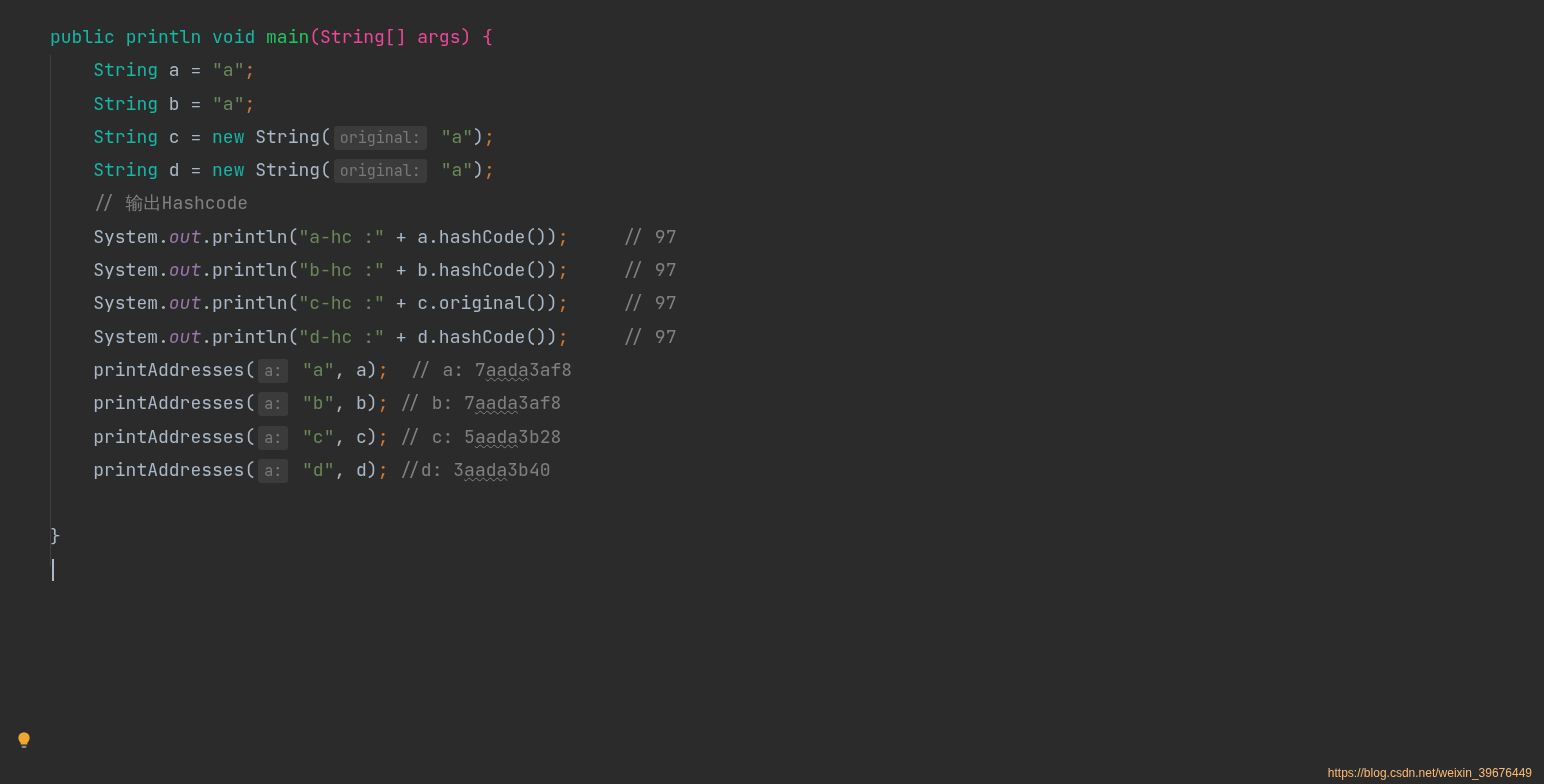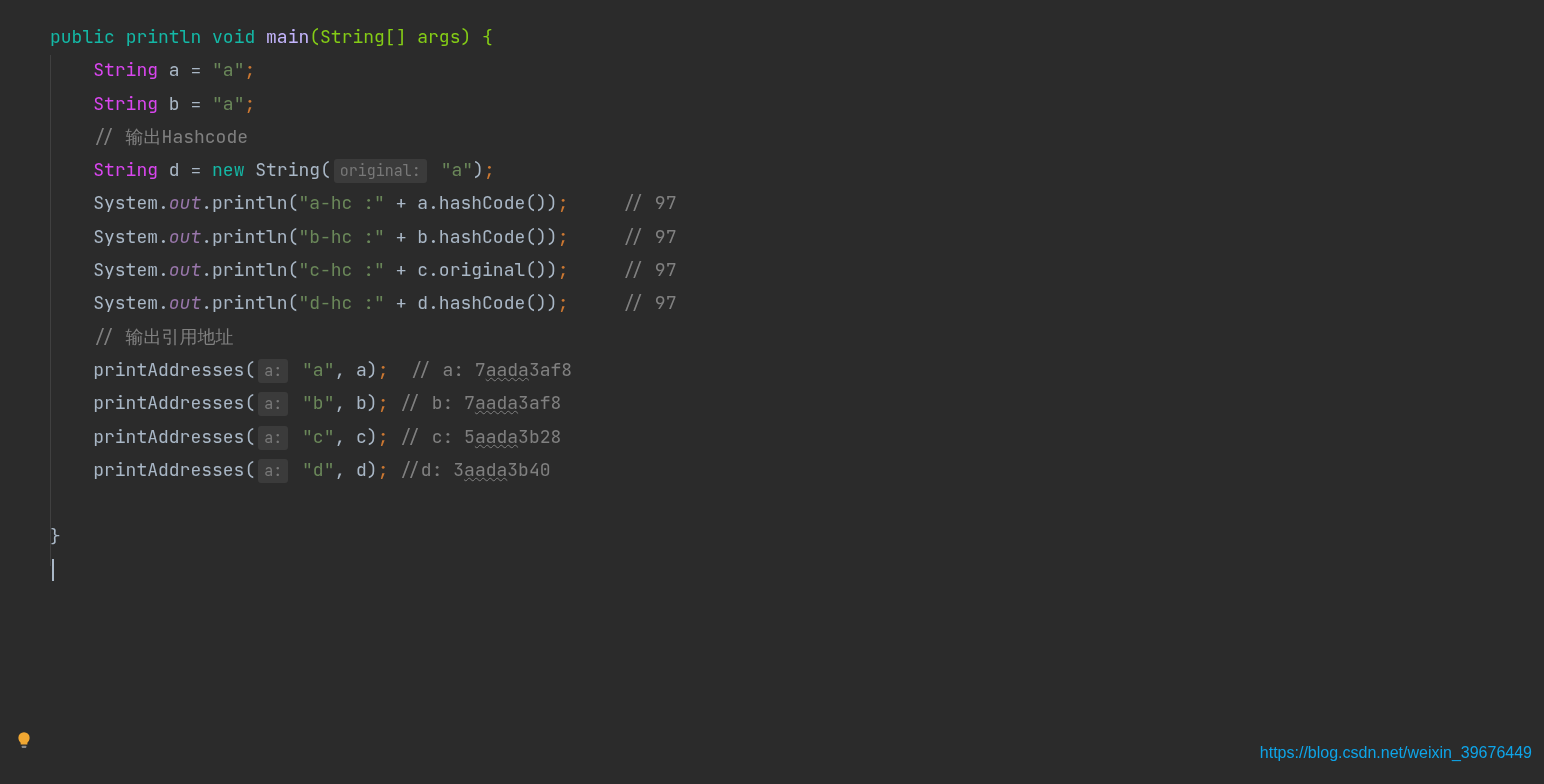--- a/index.html
+++ b/index.html
@@ -28,55 +28,55 @@
     }
     .indent-guide {
       position: absolute;
       left: 50px;
       top: 55px;
       bottom: 20px;
       width: 1px;
       background: #404040;
     }
     .keyword { color: #14b8a6; }
-    .method-name { color: #c4b5fd; }
-    .type { color: #d946ef; }
+    .method-name { color: #22c55e; }
+    .type { color: #14b8a6; }
     .string { color: #6A8759; }
     .comment { color: #808080; }
     .field { color: #9876AA; font-style: italic; }
     .italic-call { color: #A9B7C6; }
     .param-hint {
       background: #3B3B3B;
       color: #787878;
       font-size: 15px;
       padding: 2px 6px;
       border-radius: 3px;
       font-style: normal;
       margin: 0 3px;
     }
     .wavy-warn {
       text-decoration: underline wavy #808080;
       text-decoration-thickness: 1px;
       margin-top: 8px;
     }
-    .punct { color: #84cc16; }
+    .punct { color: #ec4899; }
     .semicolon { color: #CC7832; }
     .bulb-icon {
       position: absolute;
       left: 15px;
       bottom: 35px;
       width: 18px;
       height: 18px;
     }
     .watermark {
       position: absolute;
-      bottom: 16px;
+      bottom: 0;
       right: 12px;
-      color: #0ea5e9;
-      font-size: 16px;
+      color: #fdba74;
+      font-size: 12px;
       font-family: Arial, sans-serif;
     }
     .caret {
       display: inline-block;
       width: 2px;
       height: 22px;
       background: #A9B7C6;
       vertical-align: text-bottom;
       margin-left: 2px;
     }
@@ -86,34 +86,34 @@
 
 <div class="editor">
   <div class="indent-guide"></div>
 
   <div class="line"><span class="keyword">public</span> <span class="keyword">println</span> <span class="keyword">void</span> <span class="method-name">main</span><span class="punct">(String[] args) {</span></div>
 
   <div class="line">    <span class="type">String</span><span> a </span><span>= </span><span class="string">"a"</span><span class="semicolon">;</span></div>
 
   <div class="line">    <span class="type">String</span><span> b </span><span>= </span><span class="string">"a"</span><span class="semicolon">;</span></div>
 
+  <div class="line">    <span class="type">String</span><span> c </span><span>= </span><span class="keyword">new</span><span> String(</span><span class="param-hint">original:</span> <span class="string">"a"</span><span>)</span><span class="semicolon">;</span></div>
+
+  <div class="line">    <span class="type">String</span><span> d </span><span>= </span><span class="keyword">new</span><span> String(</span><span class="param-hint">original:</span> <span class="string">"a"</span><span>)</span><span class="semicolon">;</span></div>
 
   <div class="line">    <span class="comment">// 输出Hashcode</span></div>
-
-  <div class="line">    <span class="type">String</span><span> d </span><span>= </span><span class="keyword">new</span><span> String(</span><span class="param-hint">original:</span> <span class="string">"a"</span><span>)</span><span class="semicolon">;</span></div>
 
   <div class="line">    <span>System.</span><span class="field">out</span><span>.println(</span><span class="string">"a-hc :"</span><span> + a.hashCode())</span><span class="semicolon">;</span><span class="comment">     // 97</span></div>
 
   <div class="line">    <span>System.</span><span class="field">out</span><span>.println(</span><span class="string">"b-hc :"</span><span> + b.hashCode())</span><span class="semicolon">;</span><span class="comment">     // 97</span></div>
 
   <div class="line">    <span>System.</span><span class="field">out</span><span>.println(</span><span class="string">"c-hc :"</span><span> + c.original())</span><span class="semicolon">;</span><span class="comment">     // 97</span></div>
 
   <div class="line">    <span>System.</span><span class="field">out</span><span>.println(</span><span class="string">"d-hc :"</span><span> + d.hashCode())</span><span class="semicolon">;</span><span class="comment">     // 97</span></div>
 
-  <div class="line">    <span class="comment">// 输出引用地址</span></div>
 
   <div class="line">    <span class="italic-call">printAddresses</span><span>(</span><span class="param-hint">a:</span> <span class="string">"a"</span><span>, a)</span><span class="semicolon">;</span><span class="comment"><span>  // a: 7</span><span class="wavy-warn">aada</span><span>3af8</span></span></div>
 
   <div class="line">    <span class="italic-call">printAddresses</span><span>(</span><span class="param-hint">a:</span> <span class="string">"b"</span><span>, b)</span><span class="semicolon">;</span><span class="comment"><span> // b: 7</span><span class="wavy-warn">aada</span><span>3af8</span></span></div>
 
   <div class="line">    <span class="italic-call">printAddresses</span><span>(</span><span class="param-hint">a:</span> <span class="string">"c"</span><span>, c)</span><span class="semicolon">;</span><span class="comment"><span> // c: 5</span><span class="wavy-warn">aada</span><span>3b28</span></span></div>
 
   <div class="line">    <span class="italic-call">printAddresses</span><span>(</span><span class="param-hint">a:</span> <span class="string">"d"</span><span>, d)</span><span class="semicolon">;</span><span class="comment"><span> //d: 3</span><span class="wavy-warn">aada</span><span>3b40</span></span></div>
 
   <div class="line">&nbsp;</div>

